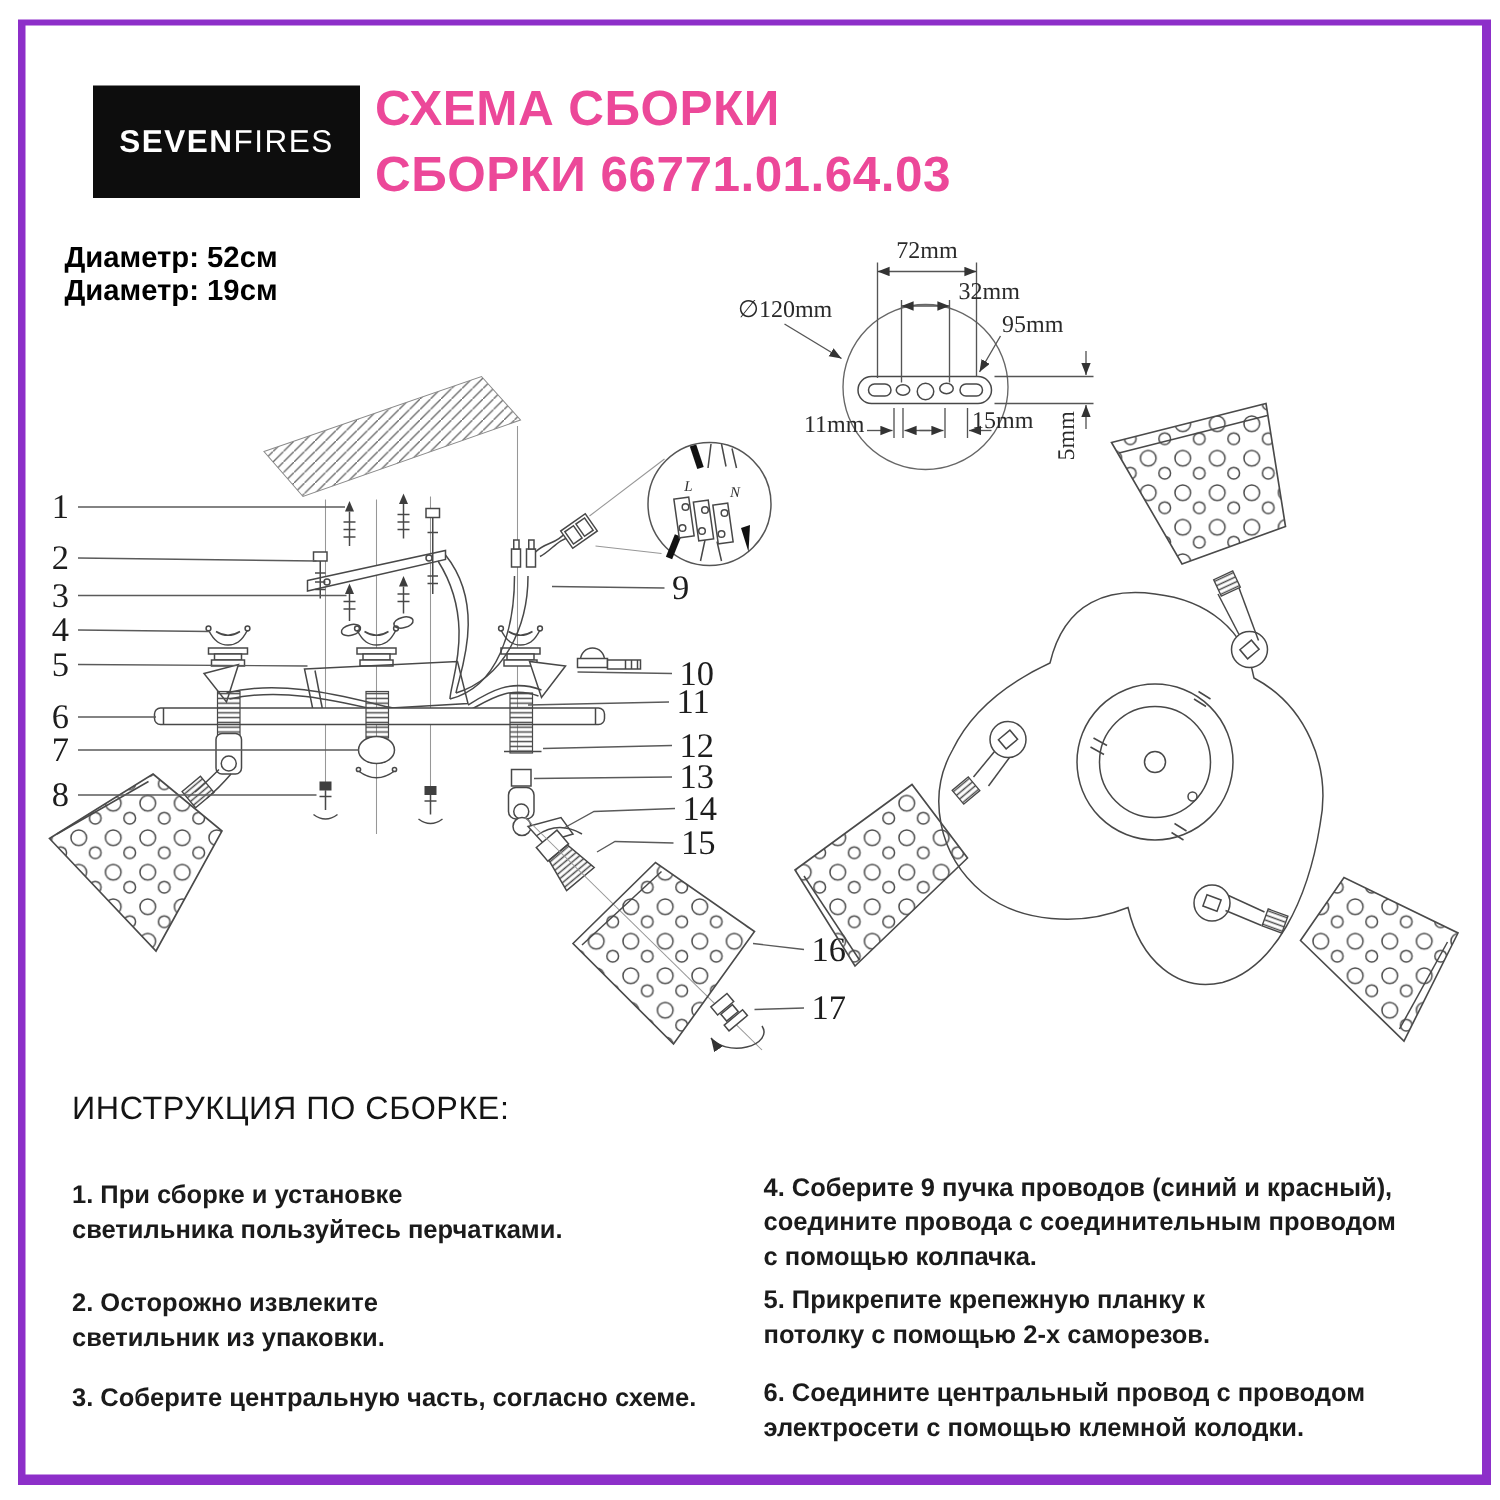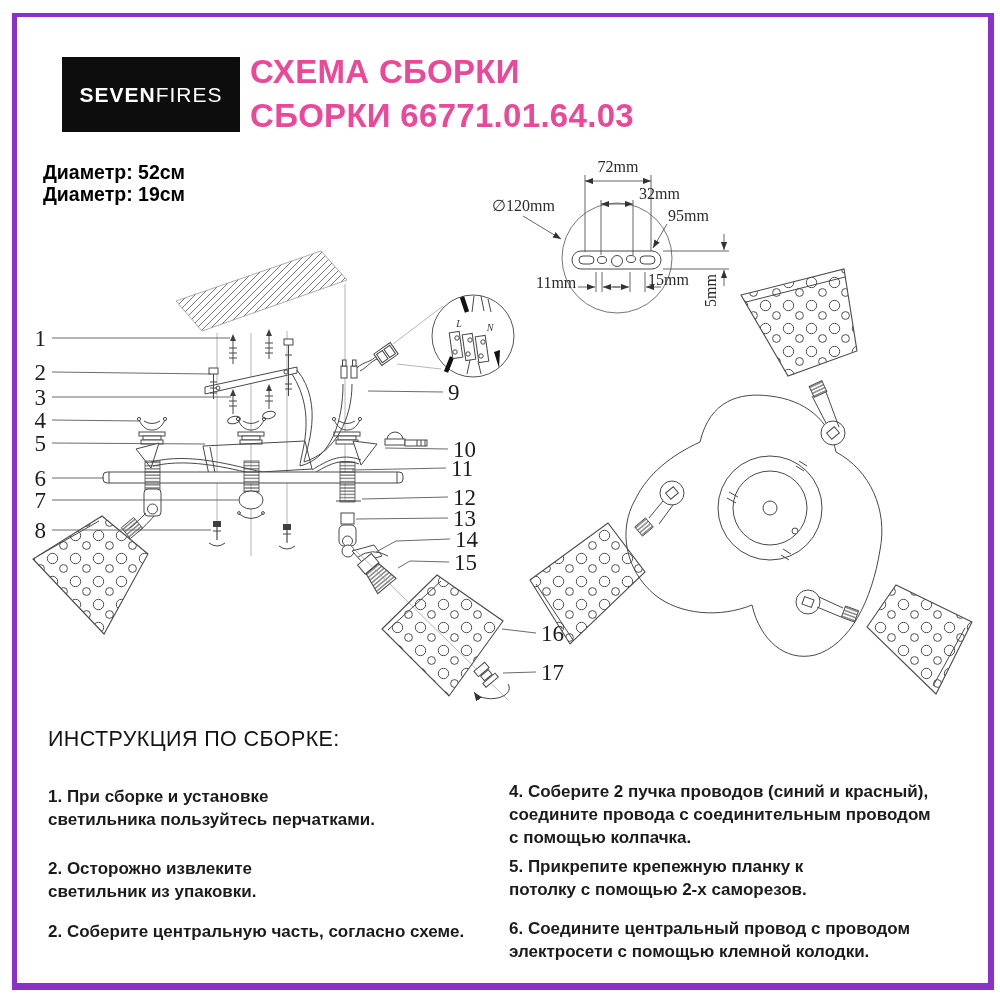--- a/index.html
+++ b/index.html
@@ -454,20 +454,20 @@
       <line class="ln" x1="965" y1="628" x2="933" y2="686"></line>
     </g>
   </g>
 </svg>
 
 <div class="instr-head">ИНСТРУКЦИЯ ПО СБОРКЕ:</div>
 <p class="instr i1">1. При сборке и установке
 светильника пользуйтесь перчатками.</p>
 <p class="instr i2">2. Осторожно извлеките
 светильник из упаковки.</p>
-<p class="instr i3">2. Соберите центральную часть, согласно схеме.</p>
-<p class="instr i4">4. Соберите 2 пучка проводов (синий и красный),
+<p class="instr i3">3. Соберите центральную часть, согласно схеме.</p>
+<p class="instr i4">4. Соберите 9 пучка проводов (синий и красный),
 соедините провода с соединительным проводом
 с помощью колпачка.</p>
 <p class="instr i5">5. Прикрепите крепежную планку к
 потолку с помощью 2-х саморезов.</p>
 <p class="instr i6">6. Соедините центральный провод с проводом
 электросети с помощью клемной колодки.</p>
 
 </body></html>

